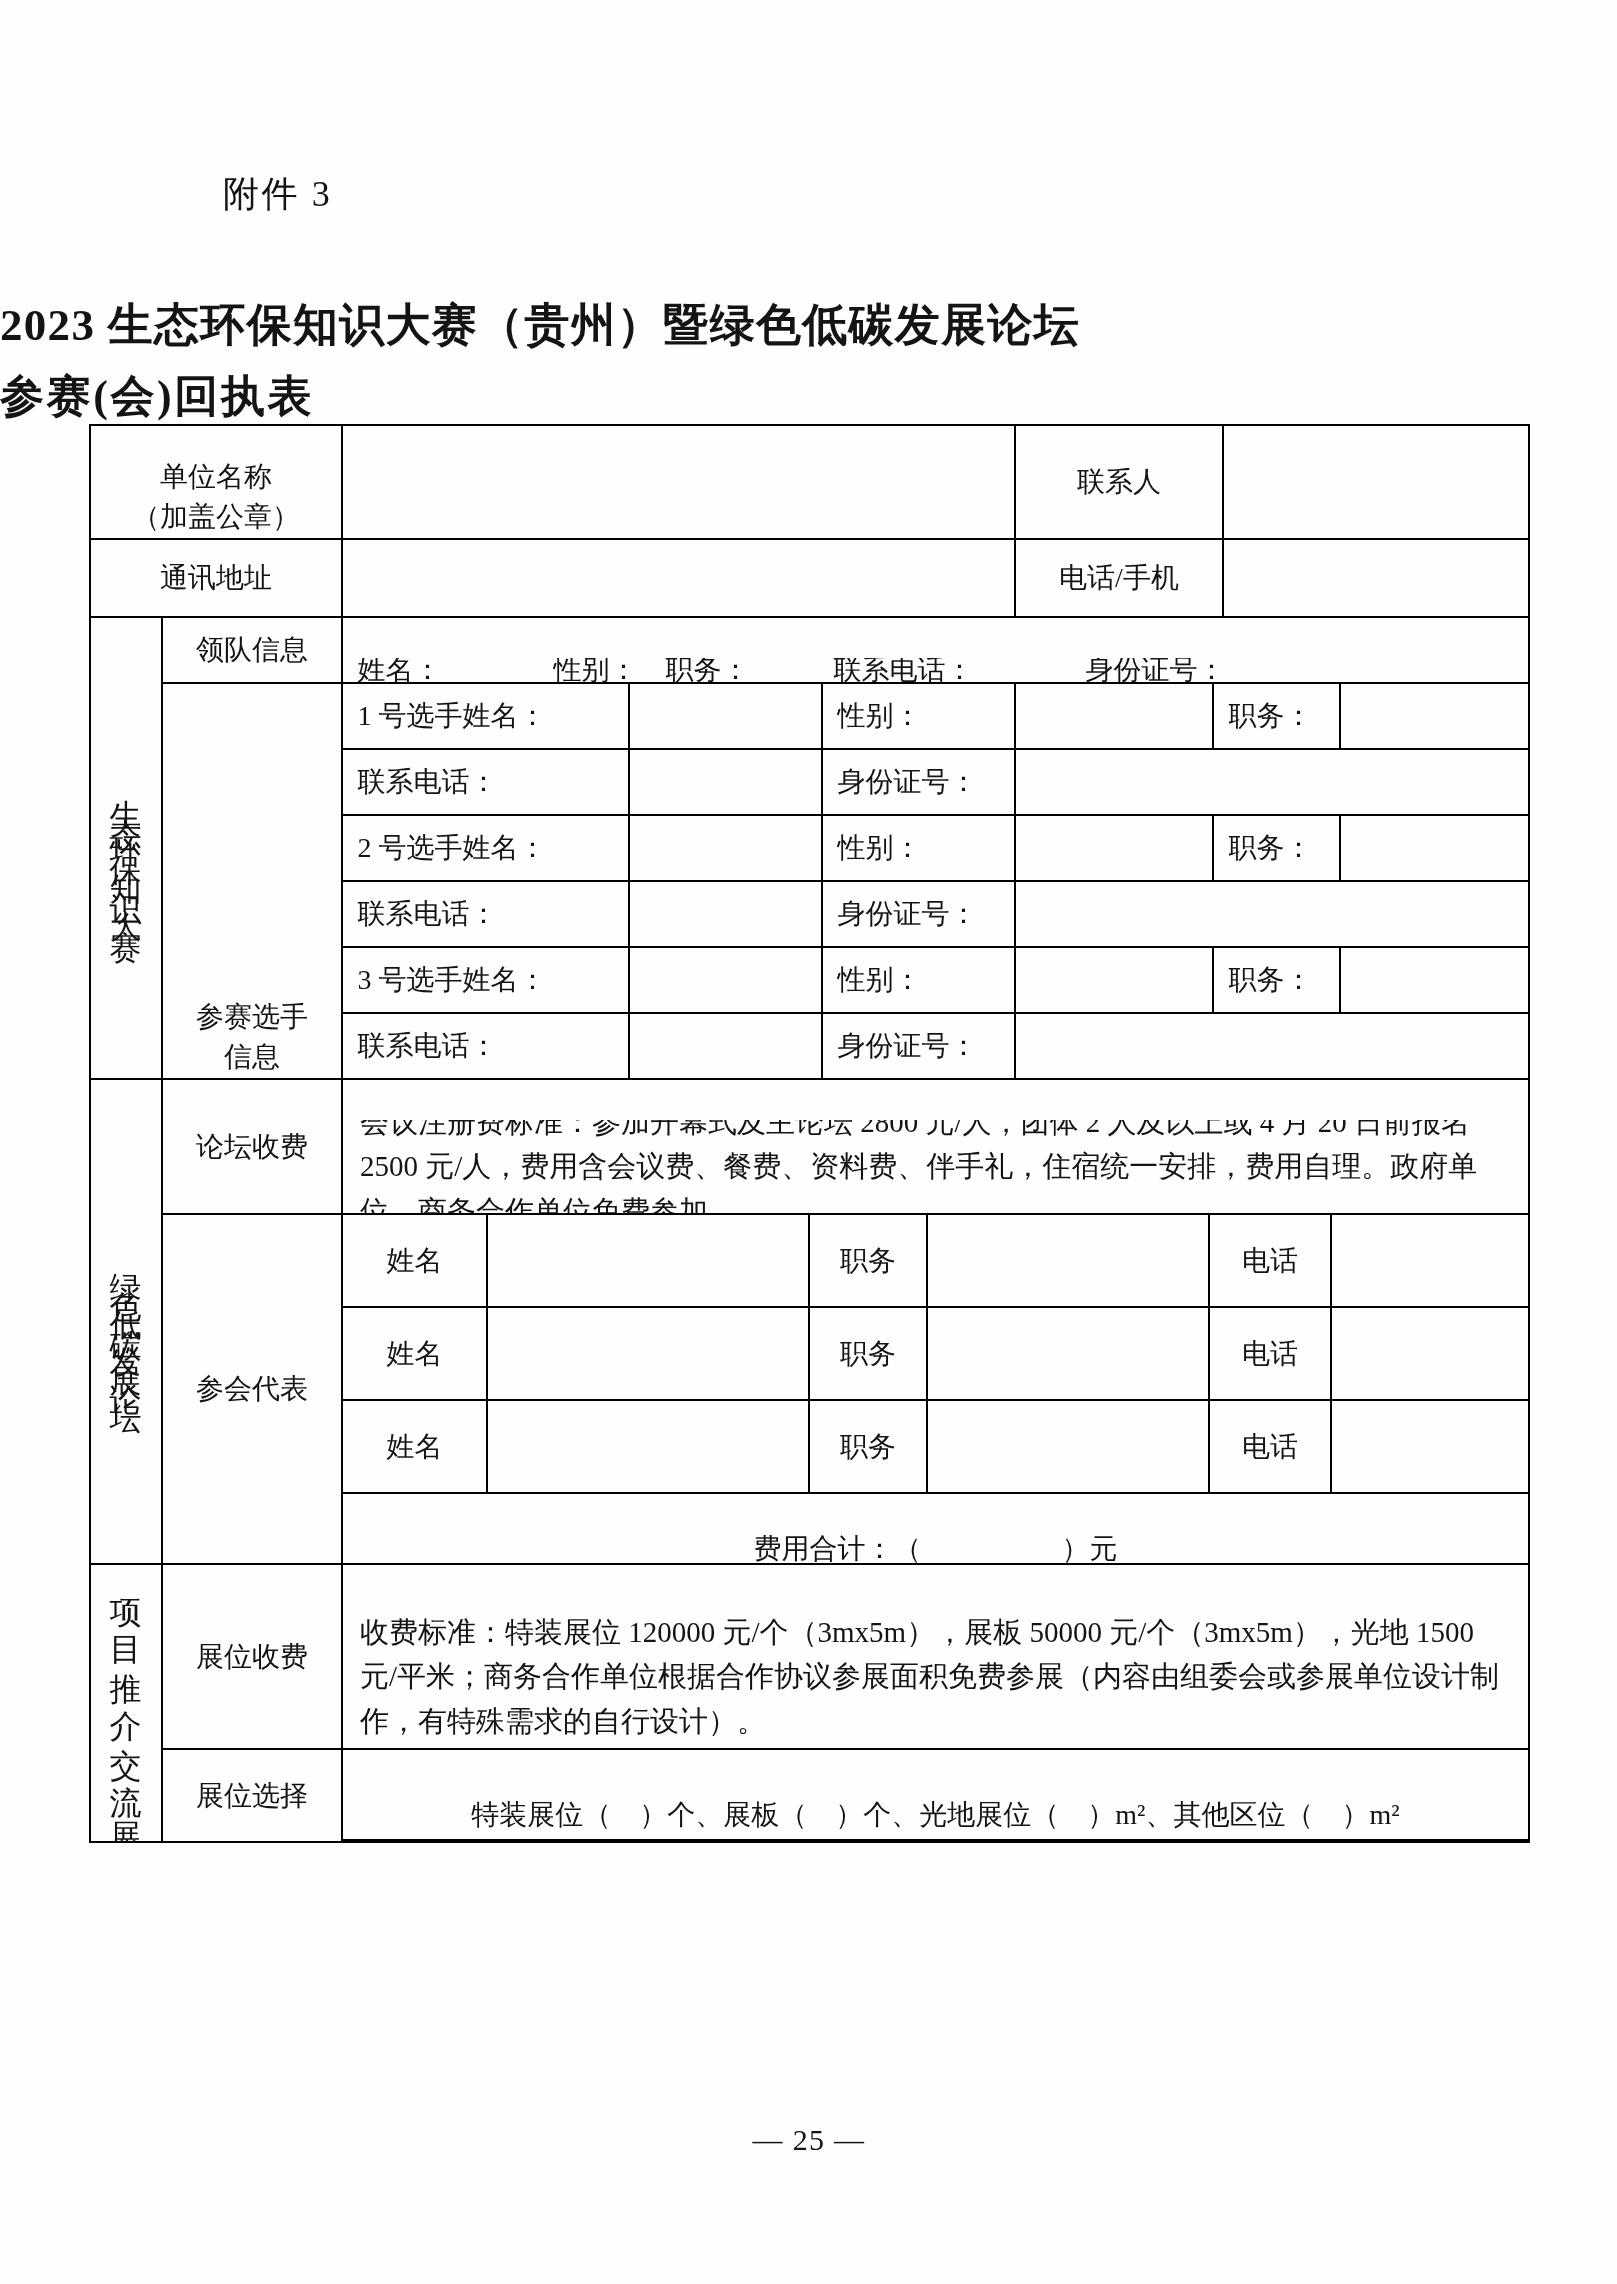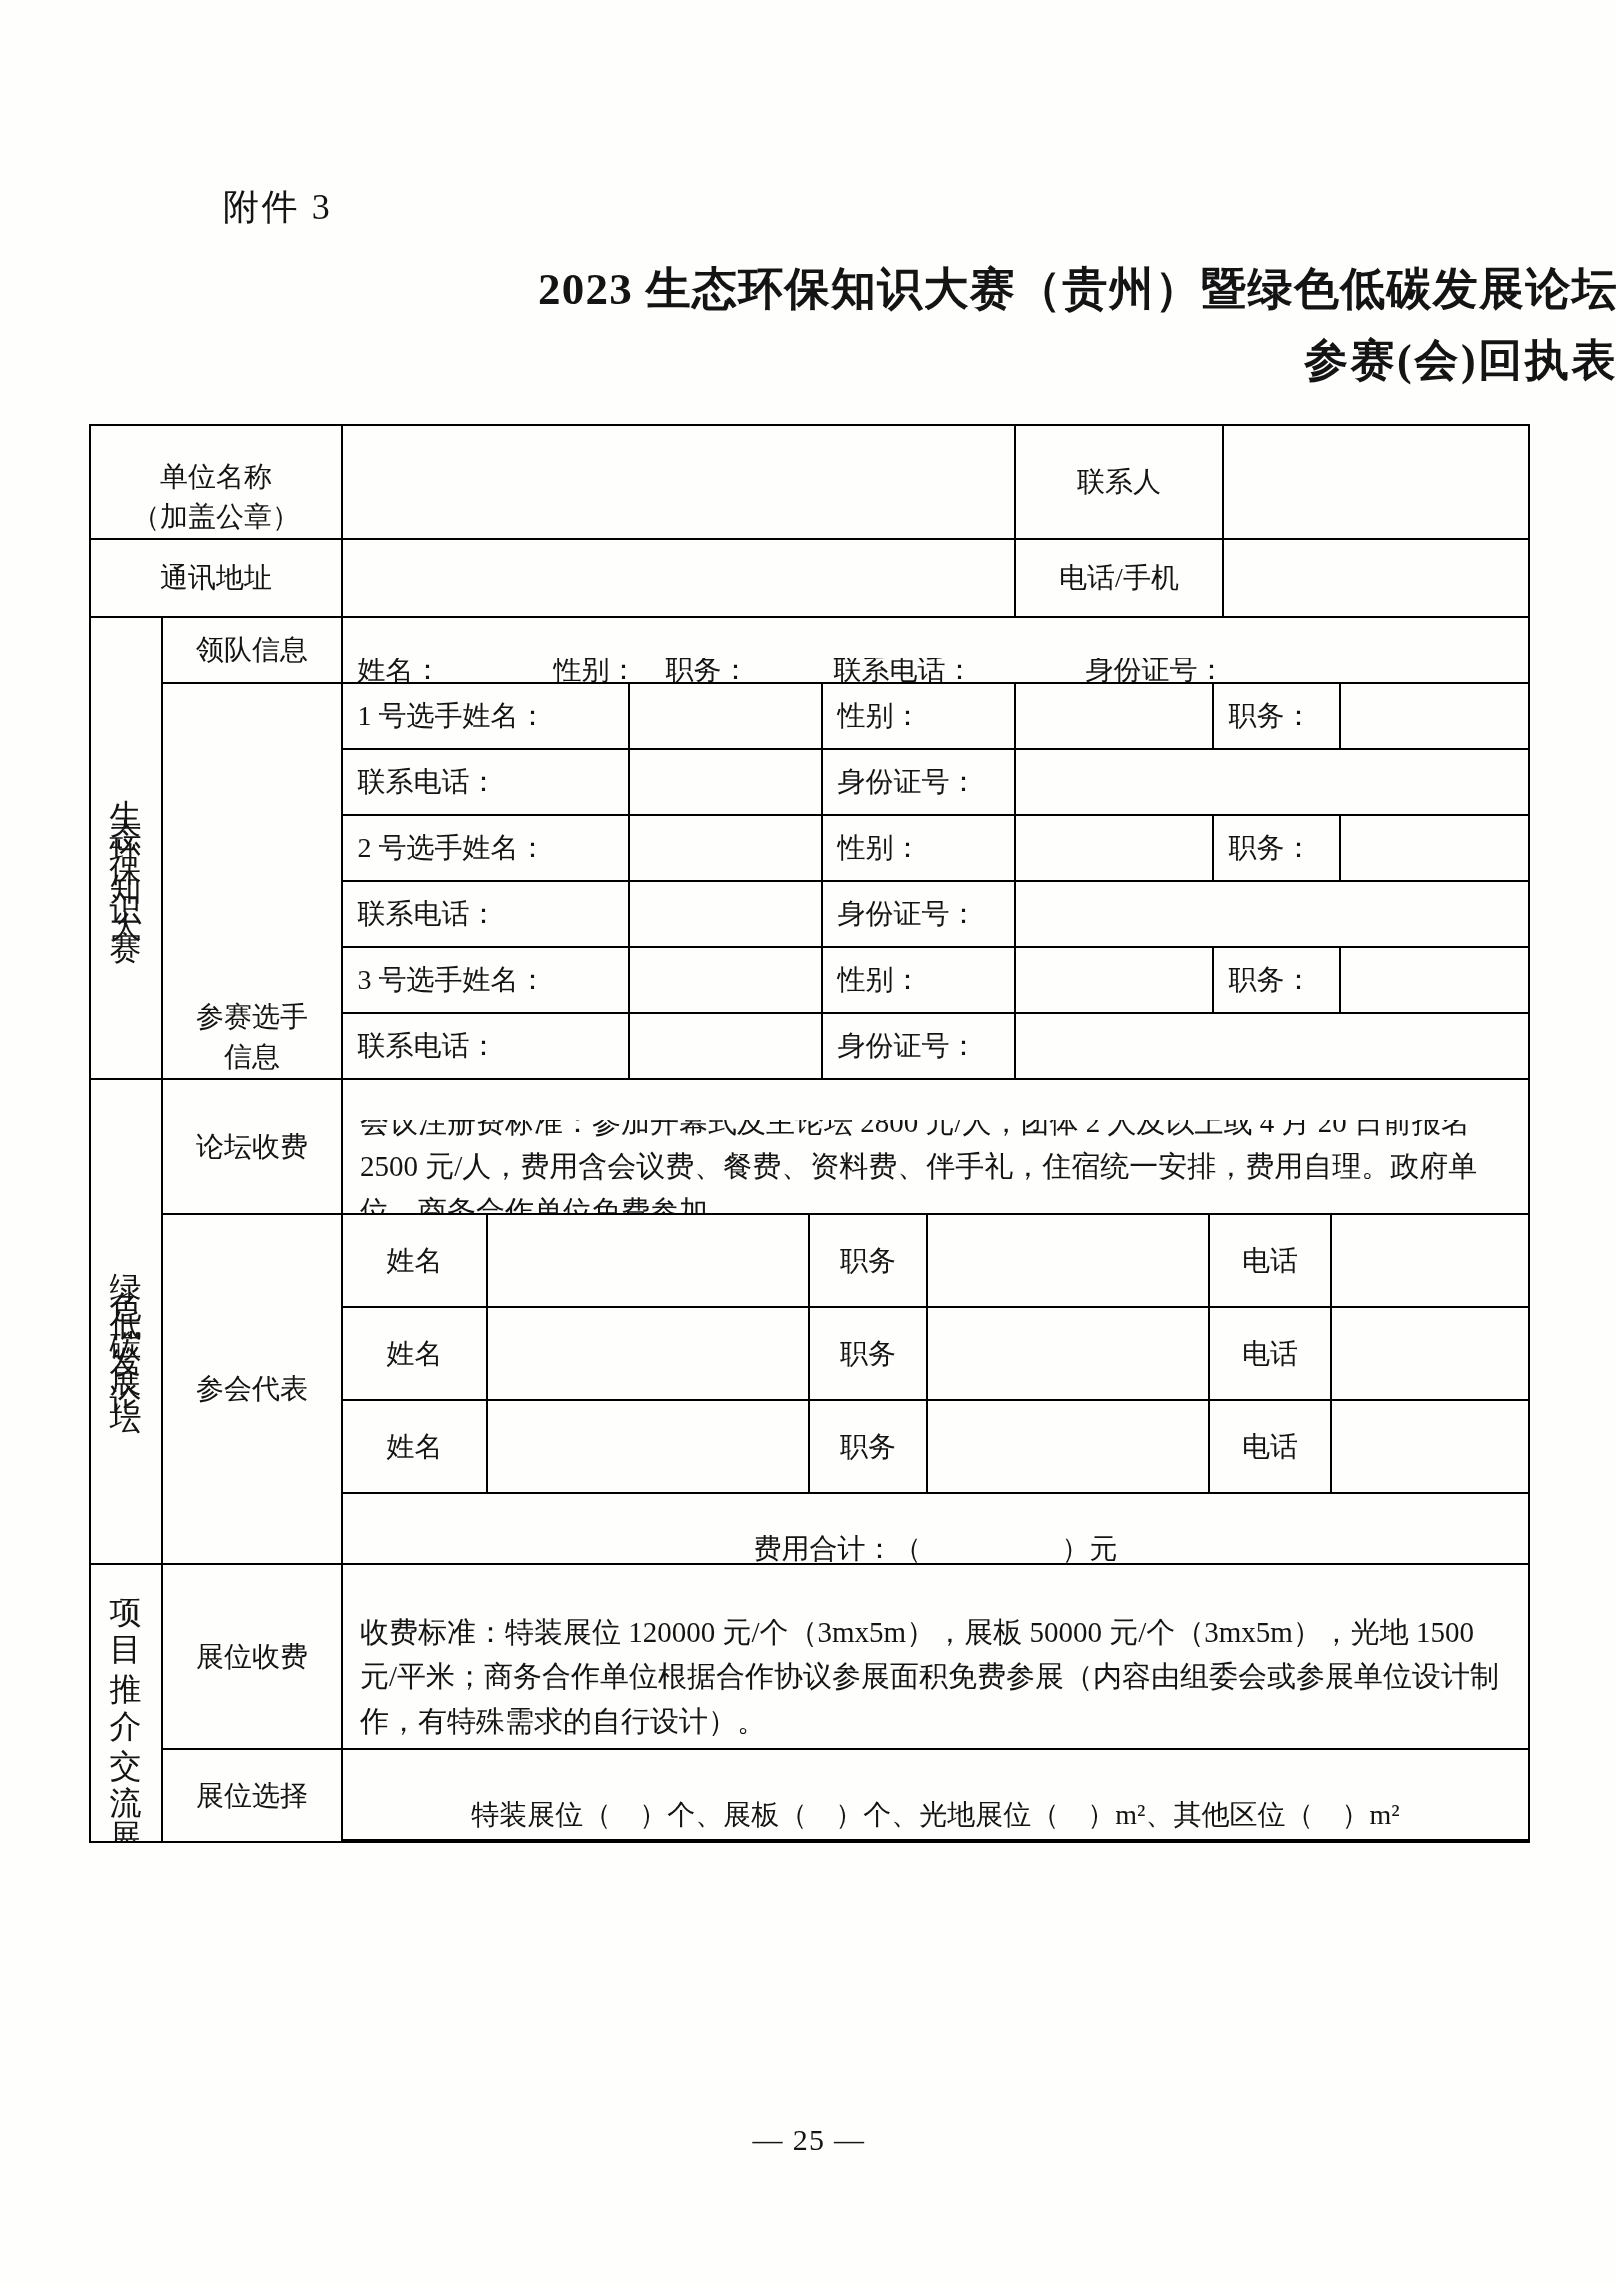--- a/index.html
+++ b/index.html
@@ -4,22 +4,22 @@
 <style>
   * { margin:0; padding:0; box-sizing:border-box; }
   html,body { background:#ffffff; }
   .page {
     position:relative;
     width:1618px; height:2284px;
     background:#fefefdff;
     font-family:"Liberation Serif","DejaVu Serif",serif;
     color:#141414;
   }
-  .attachment { position:absolute; top:183px; left:223px; font-size:36px; letter-spacing:2.6px; }
-  .title { position:absolute; left:0; width:100%; text-align:right; font-weight:bold; }
+  .attachment { position:absolute; top:170px; left:223px; font-size:36px; letter-spacing:2.6px; }
+  .title { position:absolute; left:0; width:100%; text-align:left; font-weight:bold;margin-top:36px; }
   .t1 { top:259px; font-size:45px; letter-spacing:1.3px; }
   .t2 { top:331px; font-size:44px; letter-spacing:2.6px; }
 
   .tbl {
     position:absolute; top:424px; left:89px;
     width:1441px; border:2.6px solid #000;
   }
   .row { display:flex; }
   .col { display:flex; flex-direction:column; flex:1 1 auto; min-width:0; }
   .c {

